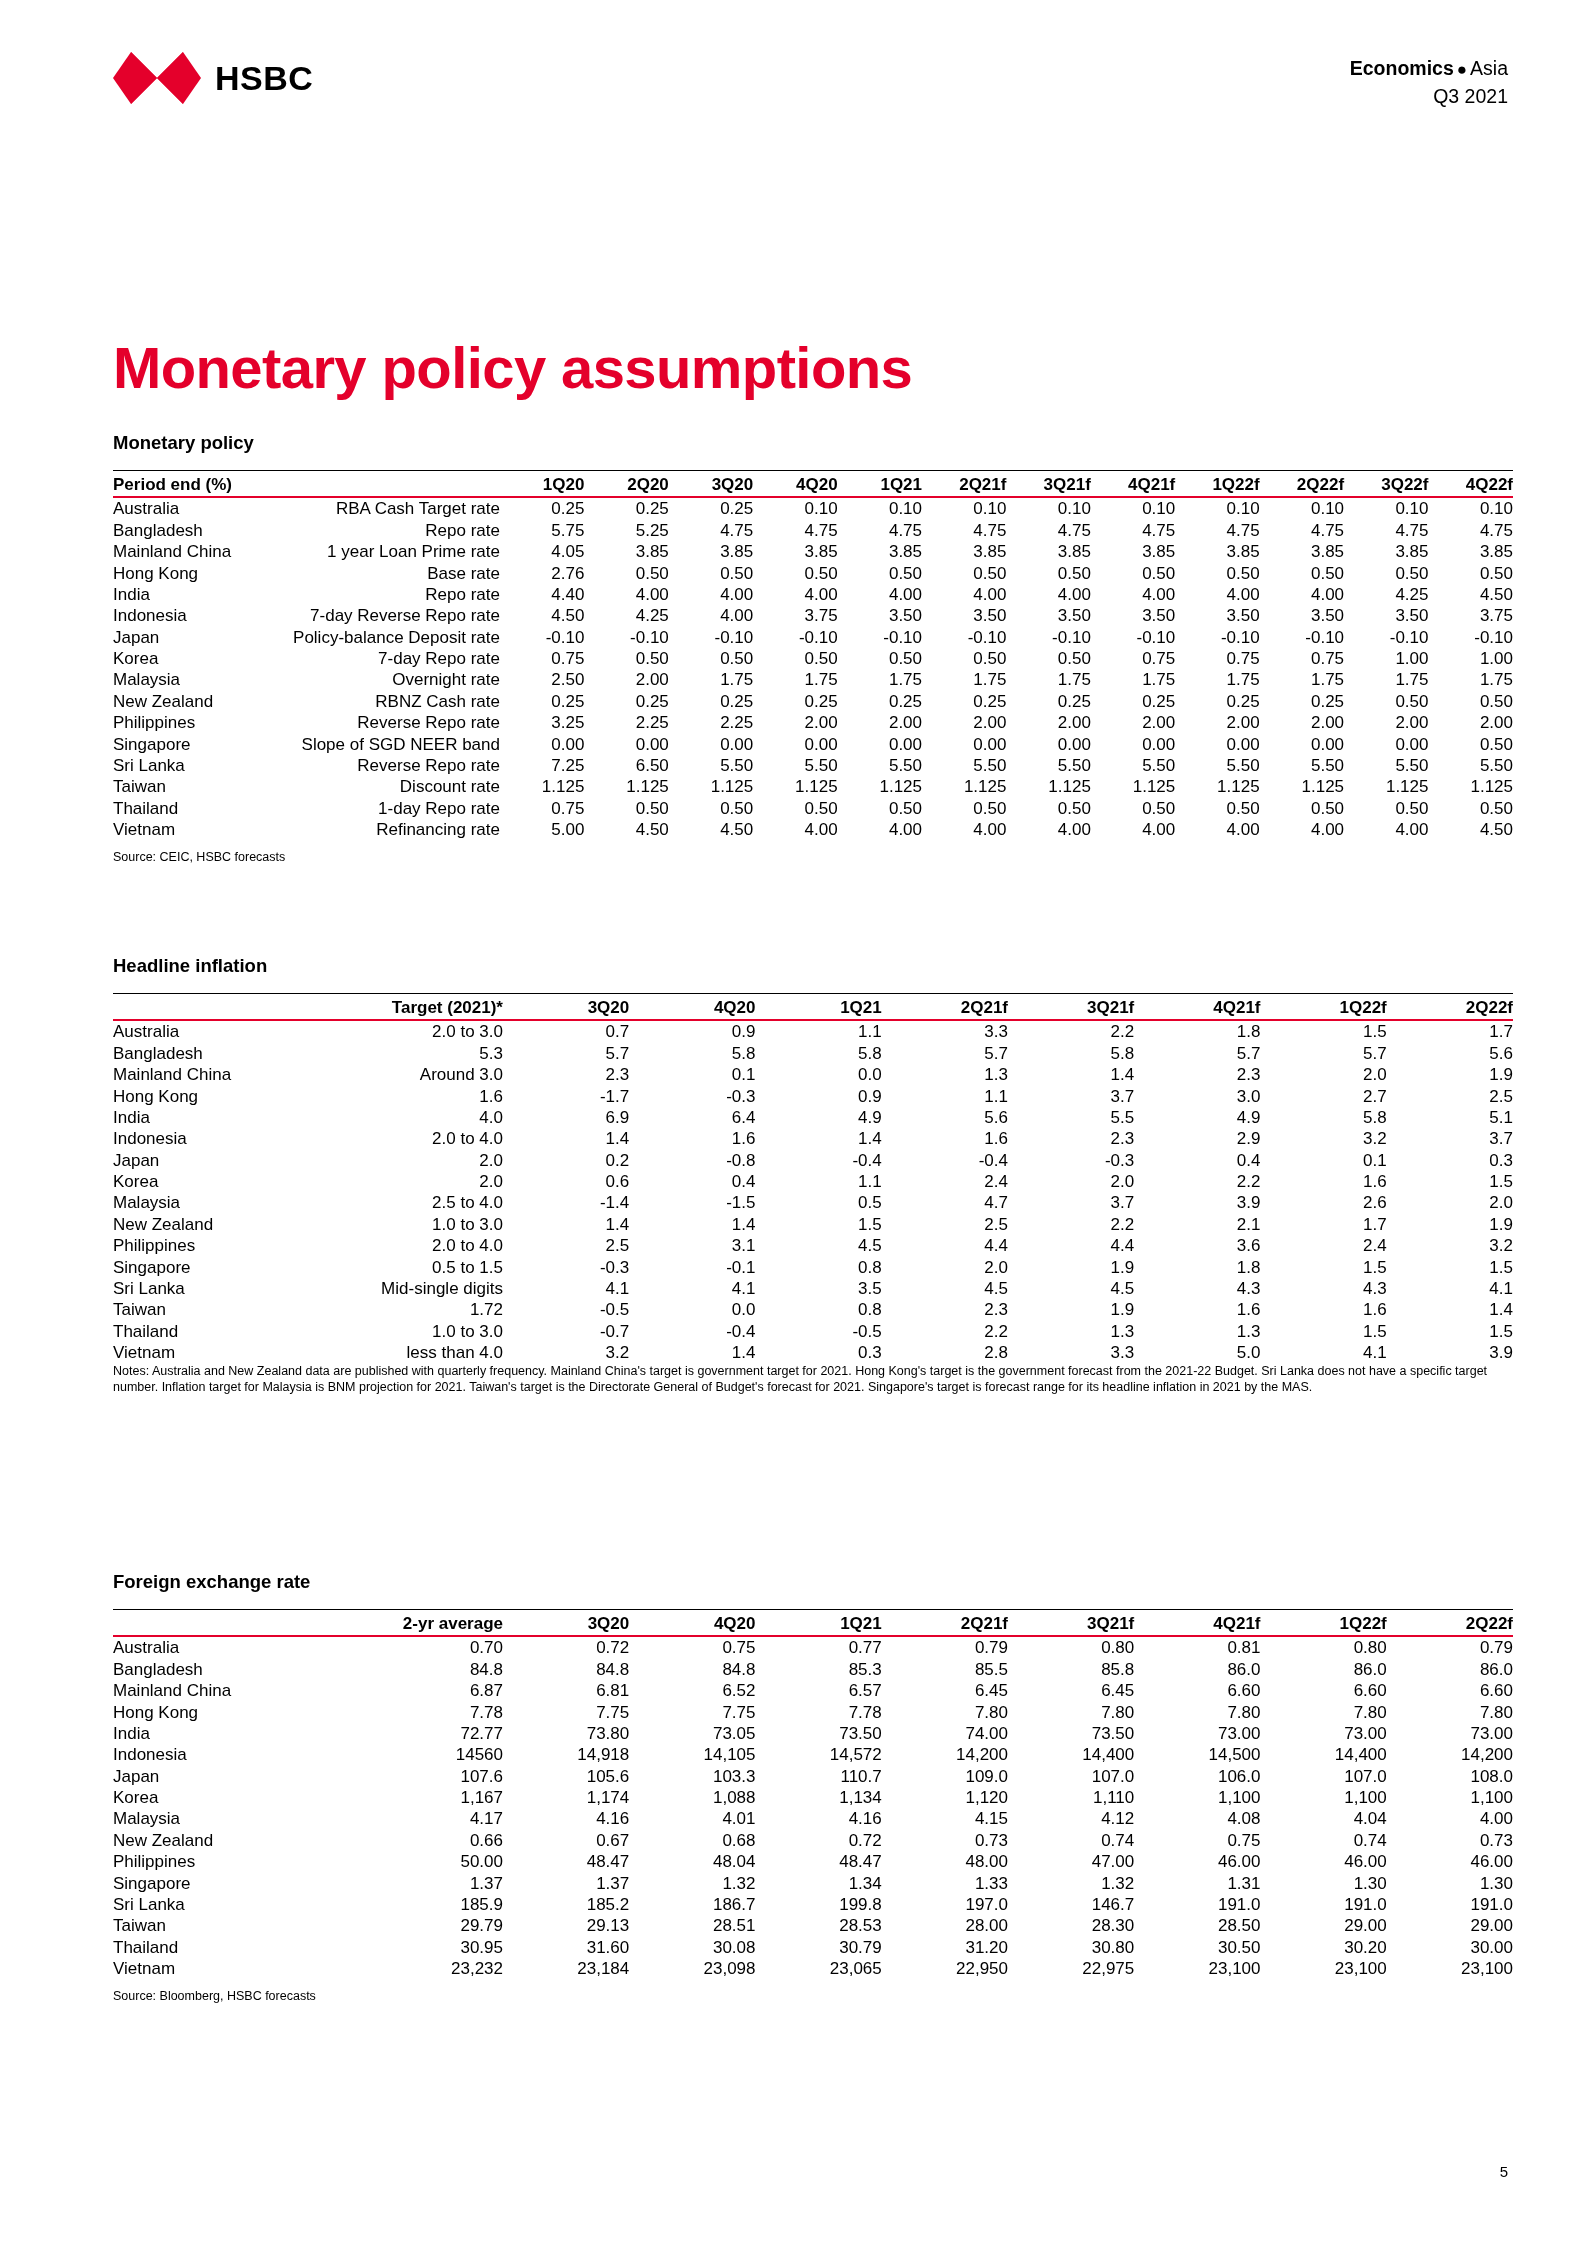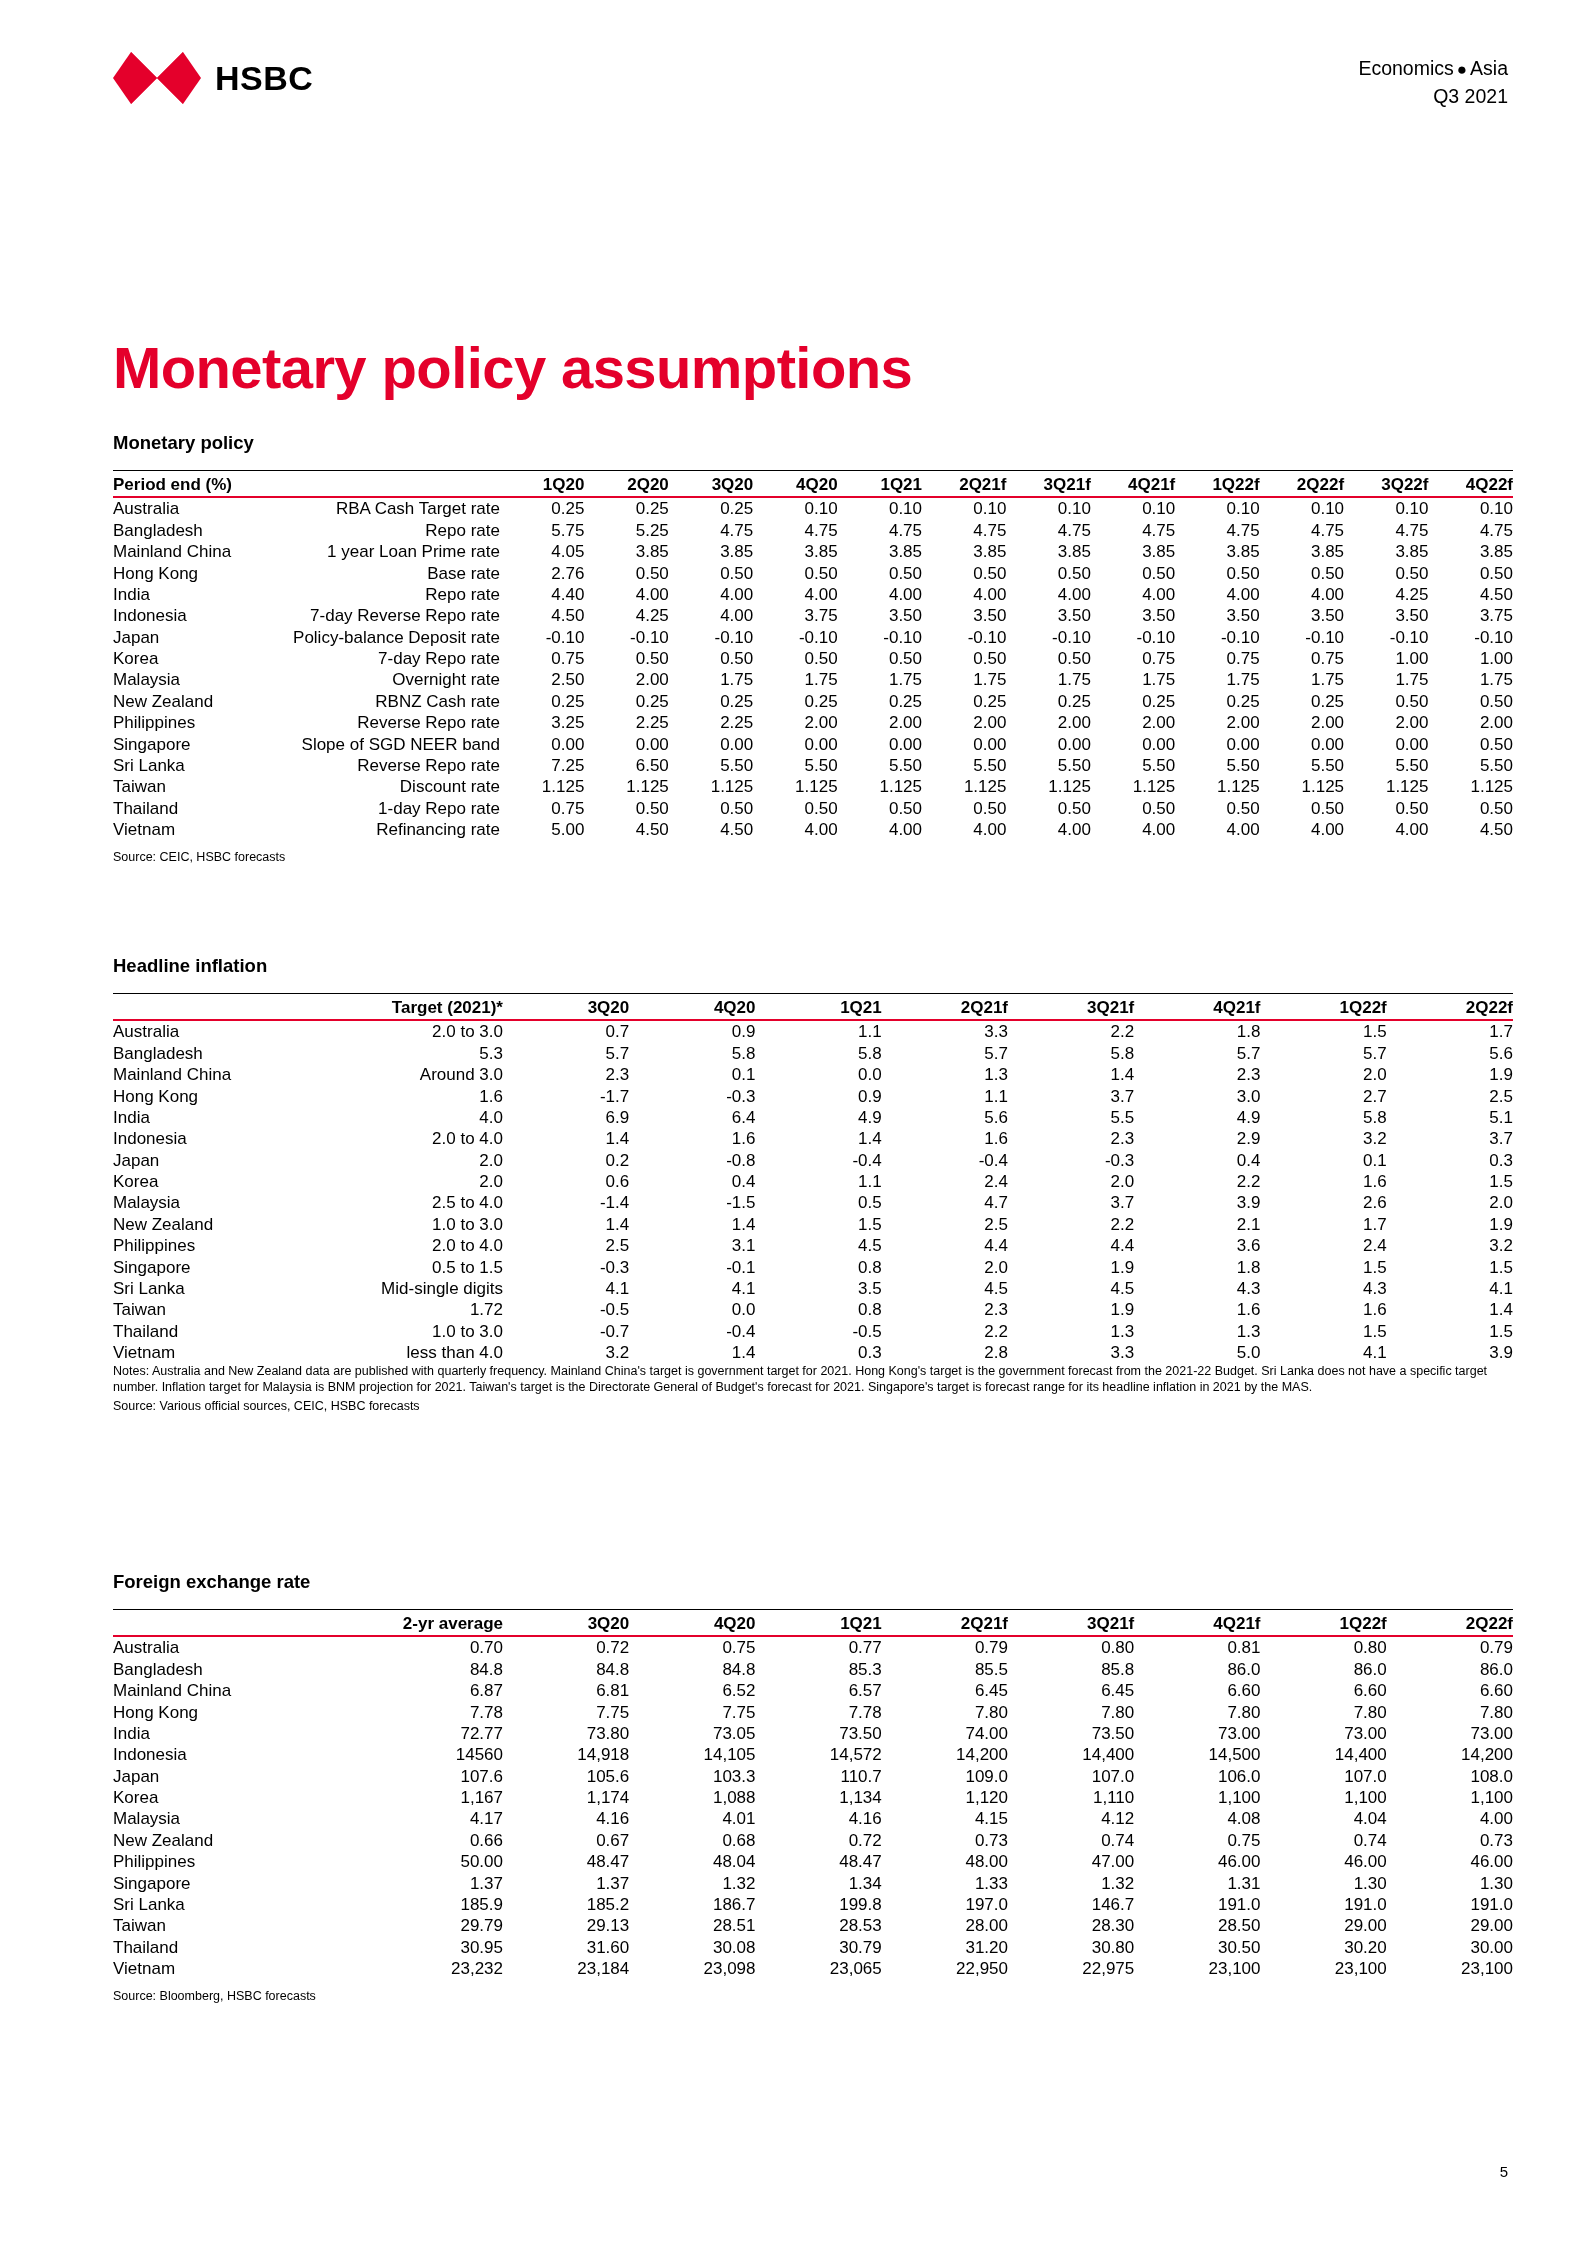--- a/index.html
+++ b/index.html
@@ -50,21 +50,21 @@
     letter-spacing: 0.5px;
     line-height: 1;
     font-family: "Liberation Sans", sans-serif;
   }
   .header-right {
     text-align: right;
     font-size: 19.5px;
     line-height: 1.42;
     padding-top: 3px;
   }
-  .header-right .line1 strong { font-weight: normal; margin-top: 14px; }
+  .header-right .line1 strong { font-weight: bold; margin-top: 14px; }
   .header-right .dot {
     font-size: 17px;
     vertical-align: middle;
     padding: 0 3px;
   }
 
   
   .doc-title {
     position: absolute;
     top: 300px;
@@ -694,21 +694,20 @@
             <td class="num">0.3</td>
             <td class="num">2.8</td>
             <td class="num">3.3</td>
             <td class="num">5.0</td>
             <td class="num">4.1</td>
             <td class="num">3.9</td>
           </tr>
         </tbody>
     </table>
     <div class="notes">Notes: Australia and New Zealand data are published with quarterly frequency. Mainland China's target is government target for 2021. Hong Kong's target is the government forecast from the 2021-22 Budget. Sri Lanka does not have a specific target number. Inflation target for Malaysia is BNM projection for 2021. Taiwan's target is the Directorate General of Budget's forecast for 2021. Singapore's target is forecast range for its headline inflation in 2021 by the MAS.</div>
-    <div class="src" style="margin-top:2px;">Source: Various official sources, CEIC, HSBC forecasts</div>
   </div>
 
   <div class="section" id="sec-fx">
     <div class="section-title">Foreign exchange rate</div>
     <table class="data" id="tbl-fx">
       <colgroup>
         <col class="c-country">
           <col class="c-avg">
         <col>
           <col>

